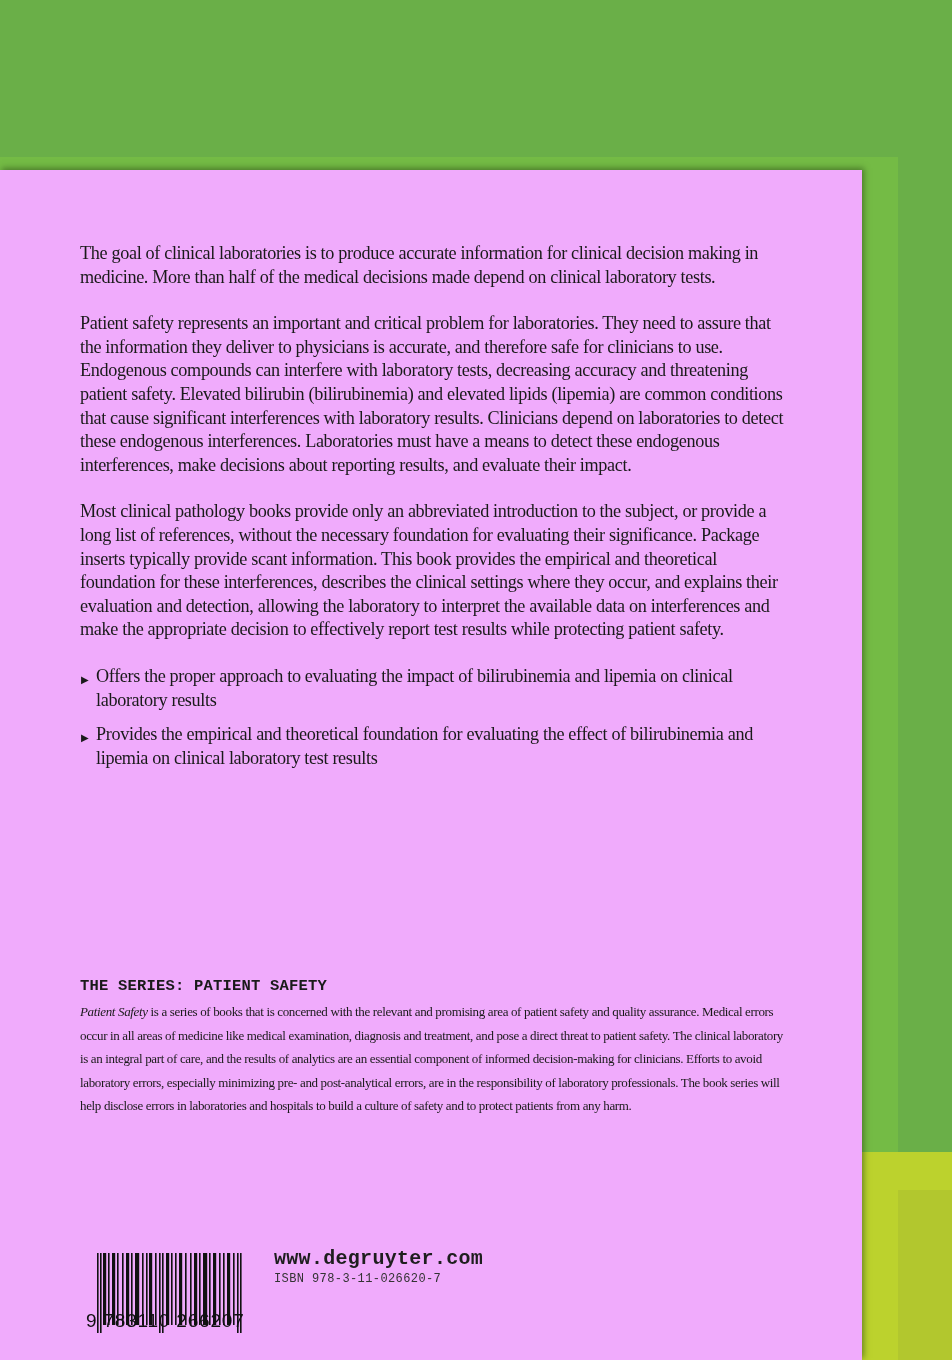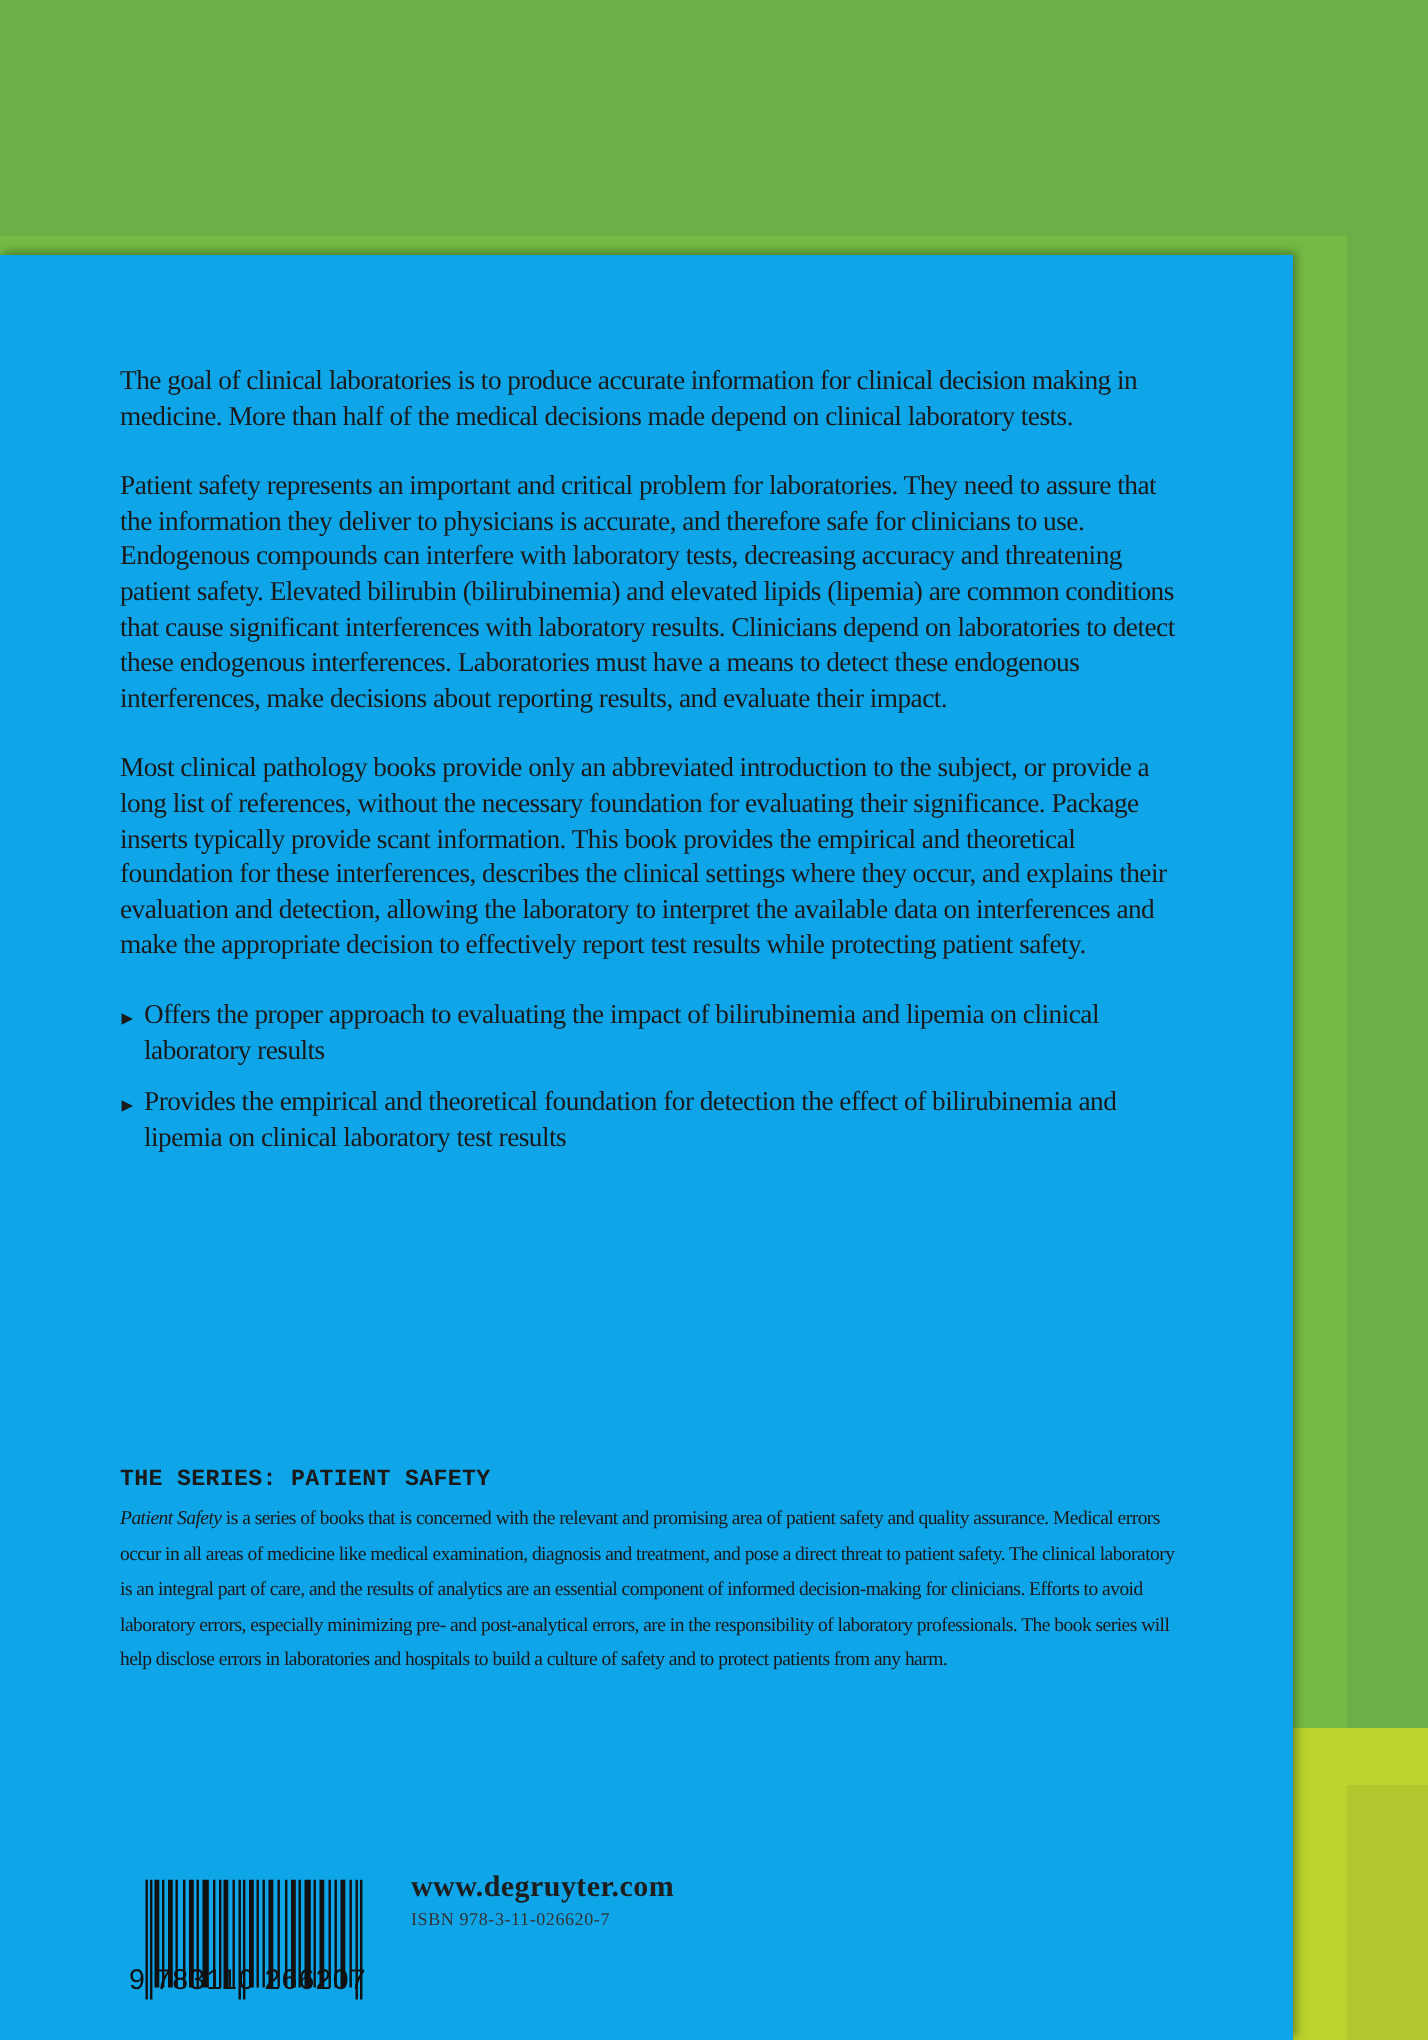--- a/index.html
+++ b/index.html
@@ -19,21 +19,21 @@
     .lime-band {
       position: absolute; left: 858px; top: 1152px; width: 40px; height: 208px;
       background: #bcd22d;
     }
     .lime-band-top {
       position: absolute; left: 858px; top: 1152px; width: 94px; height: 38px;
       background: #bcd22d;
     }
     .panel {
       position: absolute; left: 0; top: 170px; width: 862px; height: 1190px;
-      background: #0ea5e9;
+      background: #f0abfc;
       box-shadow: 2px -2px 6px rgba(40,70,20,0.55);
     }
     .content {
       position: absolute; left: 80px; top: 72px; width: 710px;
       color: #1a1a1a; font-size: 18.2px; line-height: 23.6px;
       letter-spacing: -0.35px;
     }
     .content p { margin: 0 0 23px 0; }
     .bullets { margin: 0; padding: 0; list-style: none; }
     .bullets li { position: relative; padding-left: 16px; margin-bottom: 11px; }
@@ -53,21 +53,21 @@
     .barcode {
       position: absolute; left: 86px; top: 1083px; width: 162px; height: 82px;
     }
     .barcode-digits {
       position: absolute; left: 86px; top: 1140px;
       font-family: "Liberation Sans", "DejaVu Sans", sans-serif;
       font-size: 19px; color: #111; letter-spacing: 0.8px;
     }
     .publisher {
       position: absolute; left: 274px; top: 1077px;
-      font-family: Liberation Serif, serif;
+      font-family: Liberation Mono, monospace;
     }
     .publisher .url { font-weight: bold; font-size: 20px; color: #1e1e1e; letter-spacing: 0.3px; }
     .publisher .isbn { font-size: 12px; color: #333; margin-top: 2px; letter-spacing: 0.4px; }
   </style>
 </head>
 <body>
 
 <div class="band-light"></div>
 <div class="lime-block"></div>
 <div class="lime-band"></div>
@@ -78,21 +78,21 @@
     <p>The goal of clinical laboratories is to produce accurate information for clinical decision making in medicine. More than half of the medical decisions made depend on clinical laboratory tests.</p>
     <p>Patient safety represents an important and critical problem for laboratories. They need to assure that the information they deliver to physicians is accurate, and therefore safe for clinicians to use. Endogenous compounds can interfere with laboratory tests, decreasing accuracy and threatening patient safety. Elevated bilirubin (bilirubinemia) and elevated lipids (lipemia) are common conditions that cause significant interferences with laboratory results. Clinicians depend on laboratories to detect these endogenous interferences. Laboratories must have a means to detect these endogenous interferences, make decisions about reporting results, and evaluate their impact.</p>
     <p>Most clinical pathology books provide only an abbreviated introduction to the subject, or provide a long list of references, without the necessary foundation for evaluating their significance. Package inserts typically provide scant information. This book provides the empirical and theoretical foundation for these interferences, describes the clinical settings where they occur, and explains their evaluation and detection, allowing the laboratory to interpret the available data on interferences and make the appropriate decision to effectively report test results while protecting patient safety.</p>
     <ul class="bullets">
       <li>
         <span class="tri">▶</span>
         <span>Offers the proper approach to evaluating the impact of bilirubinemia and lipemia on clinical laboratory results</span>
       </li>
       <li>
         <span class="tri">▶</span>
-        <span>Provides the empirical and theoretical foundation for detection the effect of bilirubinemia and lipemia on clinical laboratory test results</span>
+        <span>Provides the empirical and theoretical foundation for evaluating the effect of bilirubinemia and lipemia on clinical laboratory test results</span>
       </li>
     </ul>
   </div>
 
   <div class="series-title">THE SERIES: PATIENT SAFETY</div>
   <div class="series-body"><em>Patient Safety</em><span> is a series of books that is concerned with the relevant and promising area of patient safety and quality assurance. Medical errors occur in all areas of medicine like medical examination, diagnosis and treatment, and pose a direct threat to patient safety. The clinical laboratory is an integral part of care, and the results of analytics are an essential component of informed decision-making for clinicians. Efforts to avoid laboratory errors, especially minimizing pre- and post-analytical errors, are in the responsibility of laboratory professionals. The book series will help disclose errors in laboratories and hospitals to build a culture of safety and to protect patients from any harm.</span></div>
 
   <svg class="barcode" viewBox="0 0 162 82" preserveAspectRatio="none">
     <g fill="#111">
       <rect x="11" y="0" width="1.6" height="80"></rect>

